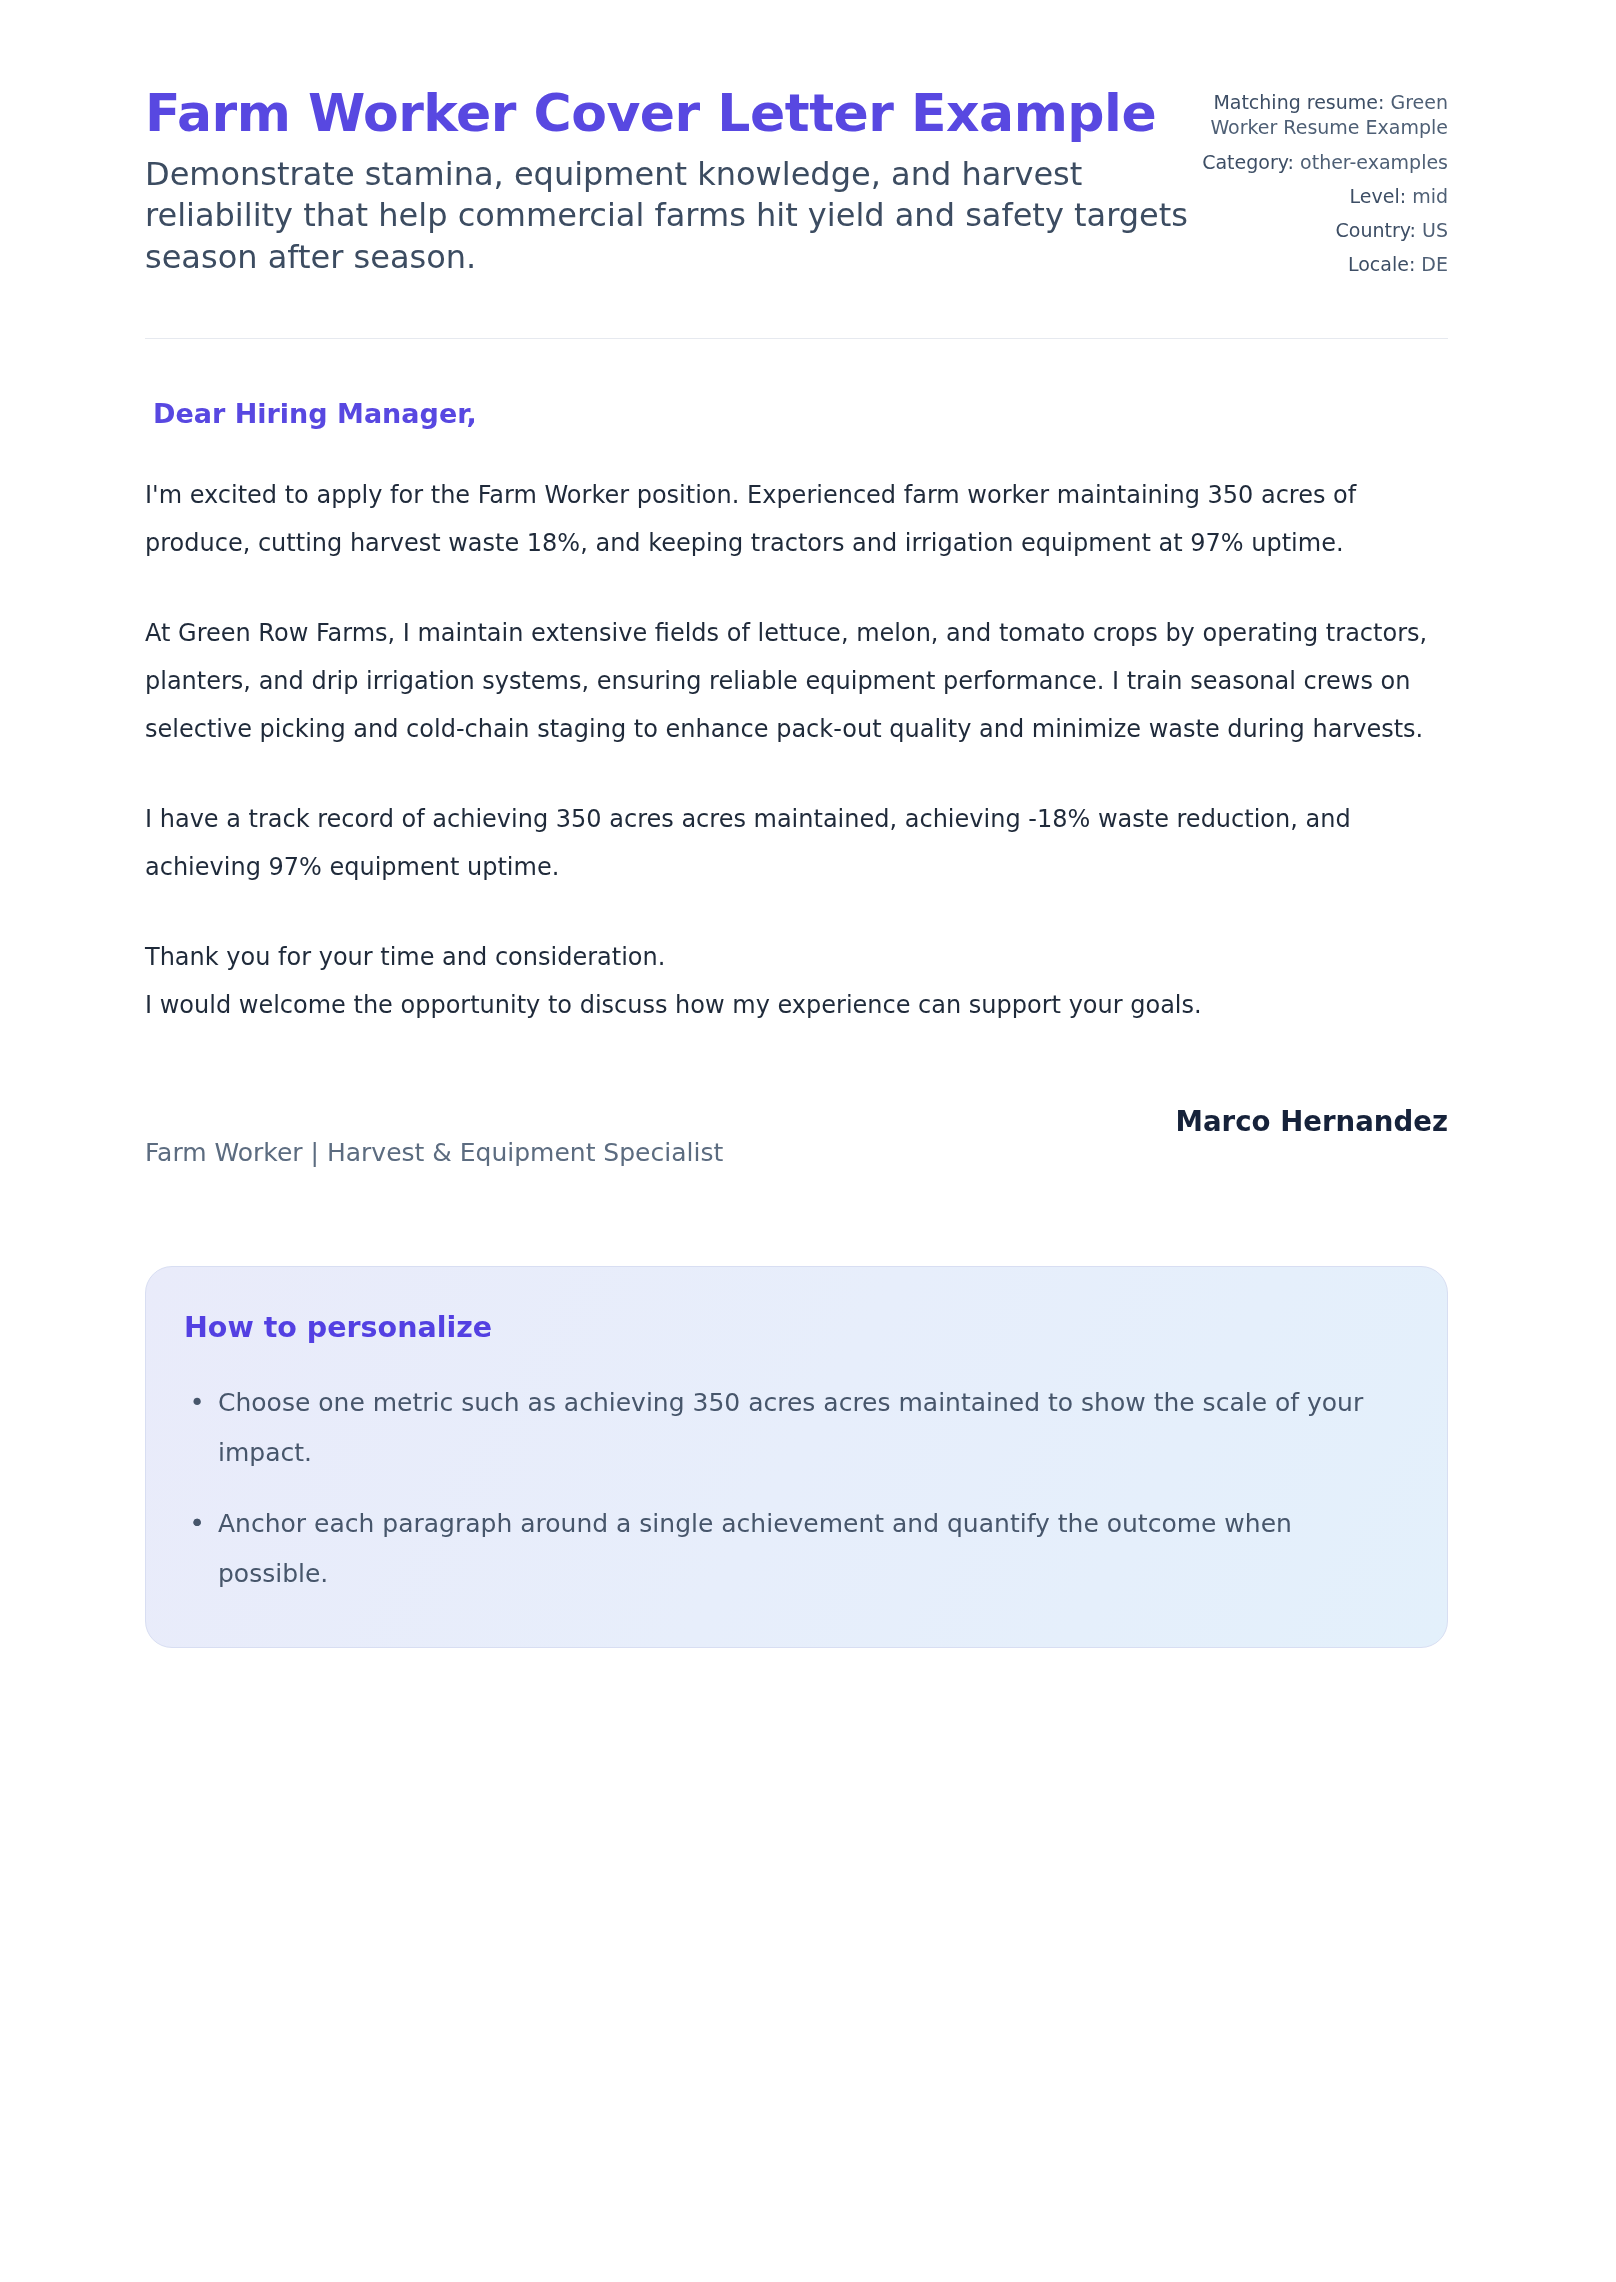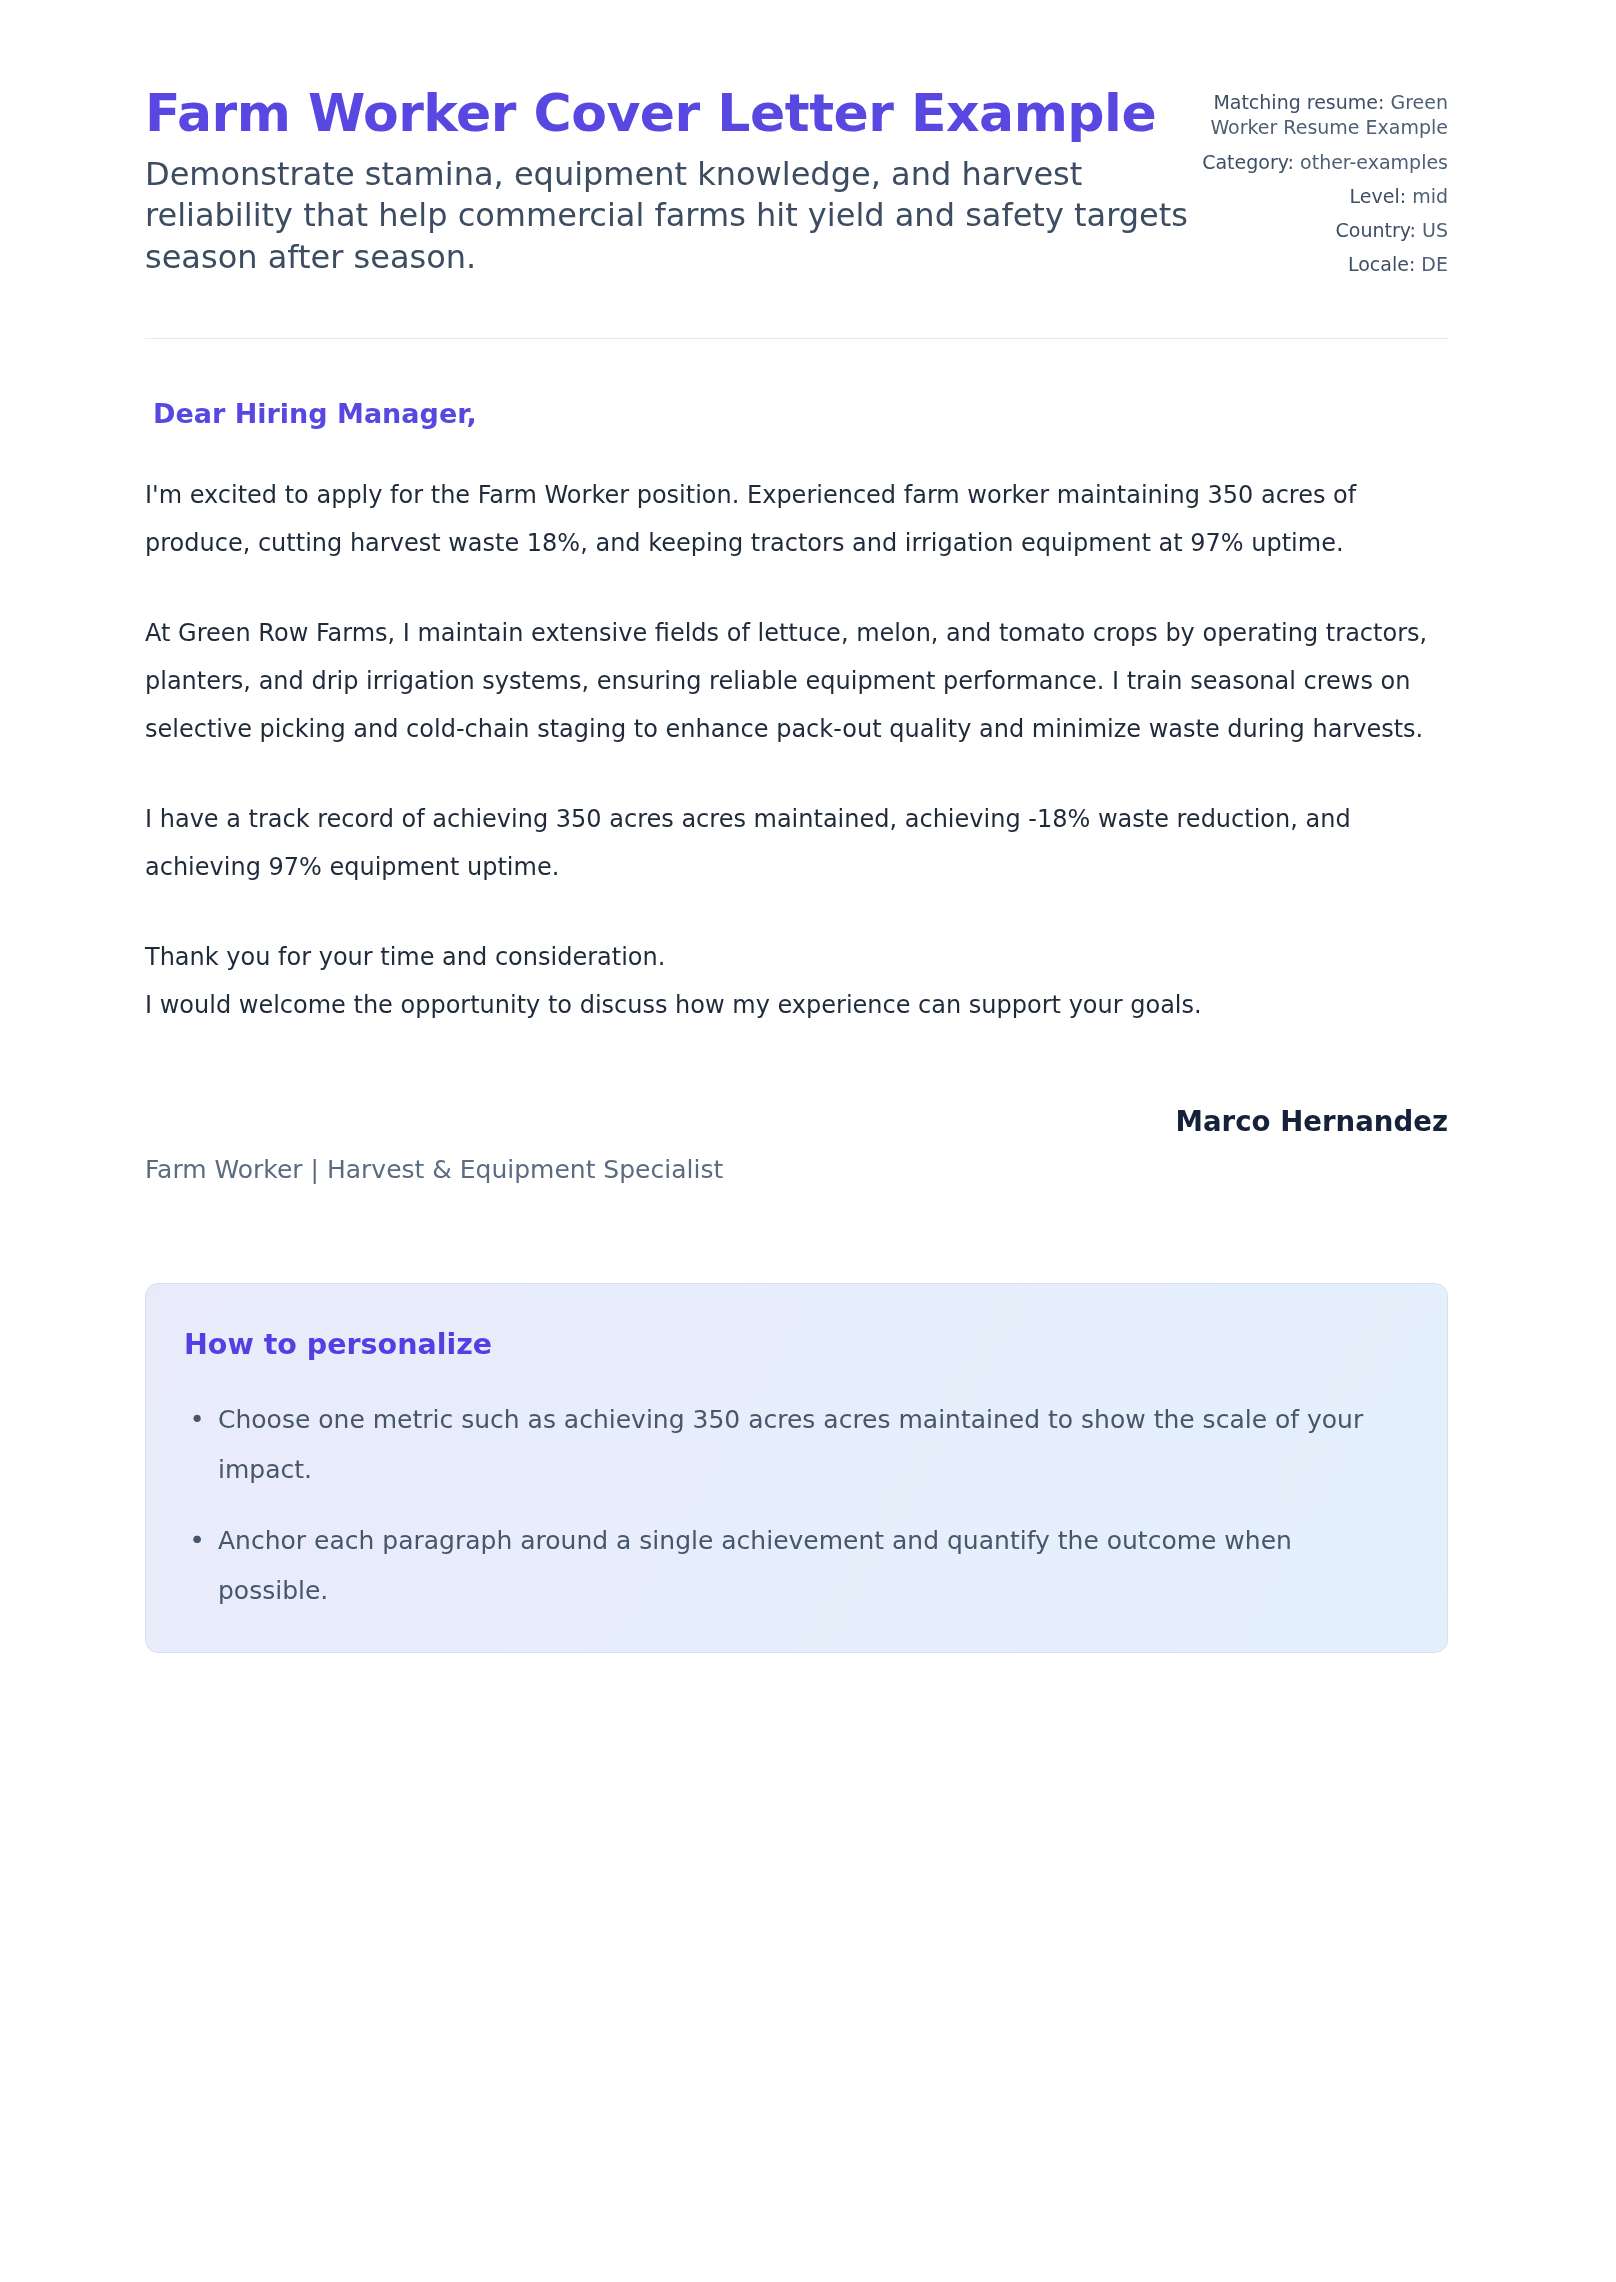--- a/index.html
+++ b/index.html
@@ -70,31 +70,30 @@
   }
   .para .line { display: block; }
   .sig-name {
     margin-top: 76px;
     font-size: 27.6px;
     font-weight: bold;
     color: #16223a;
     text-align: right;
   }
   .sig-role {
-    margin-top: 17px;
     font-size: 25px;
     color: #5c6c80;
   }
   
   .tips-box {
     margin-top: 99px;
-    border-radius: 13px;
+    border-radius: 27px;
     border: 1px solid #d8def2;
     background: linear-gradient(120deg, #e9ebfa 0%, #e7eefb 50%, #e3f0fb 100%);
-    padding: 44px 38px 36px 38px;
+    padding: 44px 38px 48px 38px;
   }
   .tips-heading {
     margin: 0;
     font-size: 28.5px;
     font-weight: bold;
     color: #5340e2;
   }
   .tips-list {
     list-style: none;
     margin: 34px 0 0 0;

